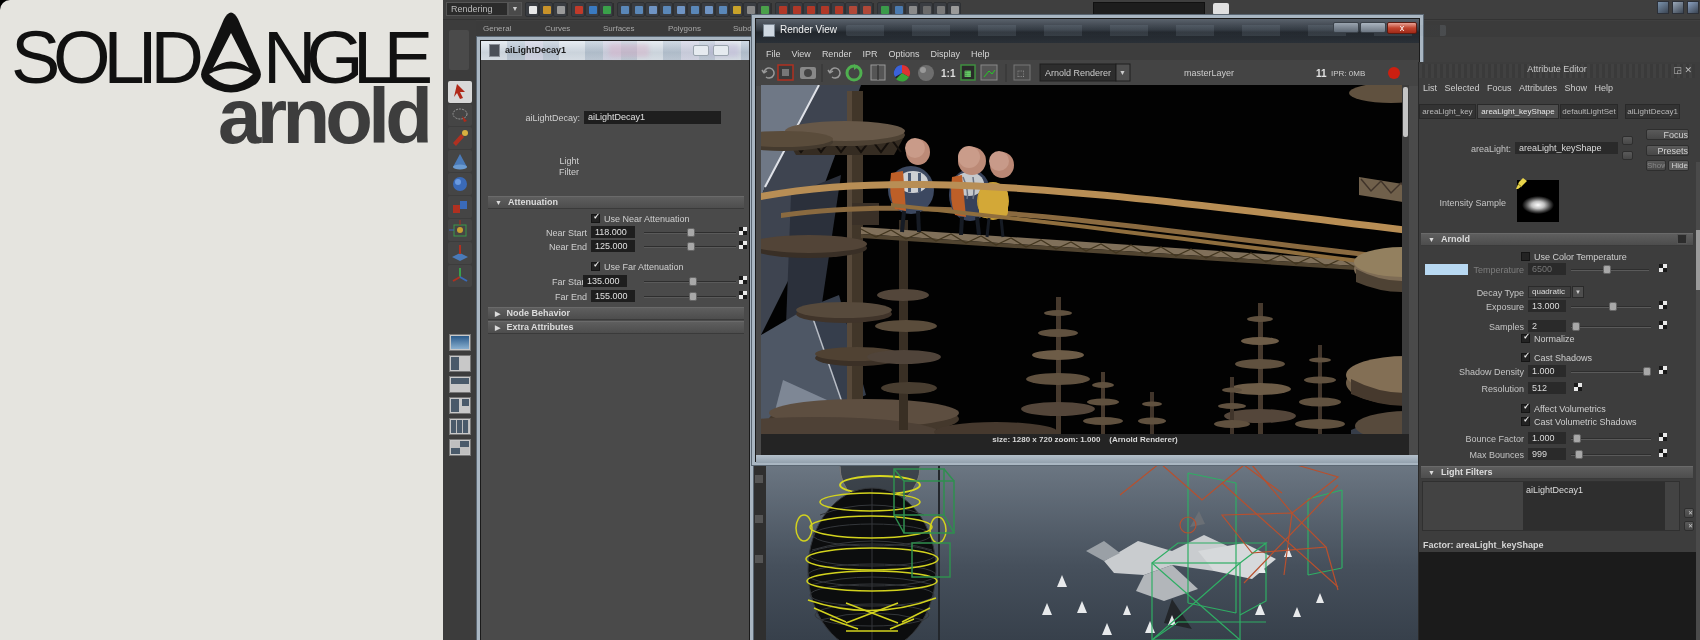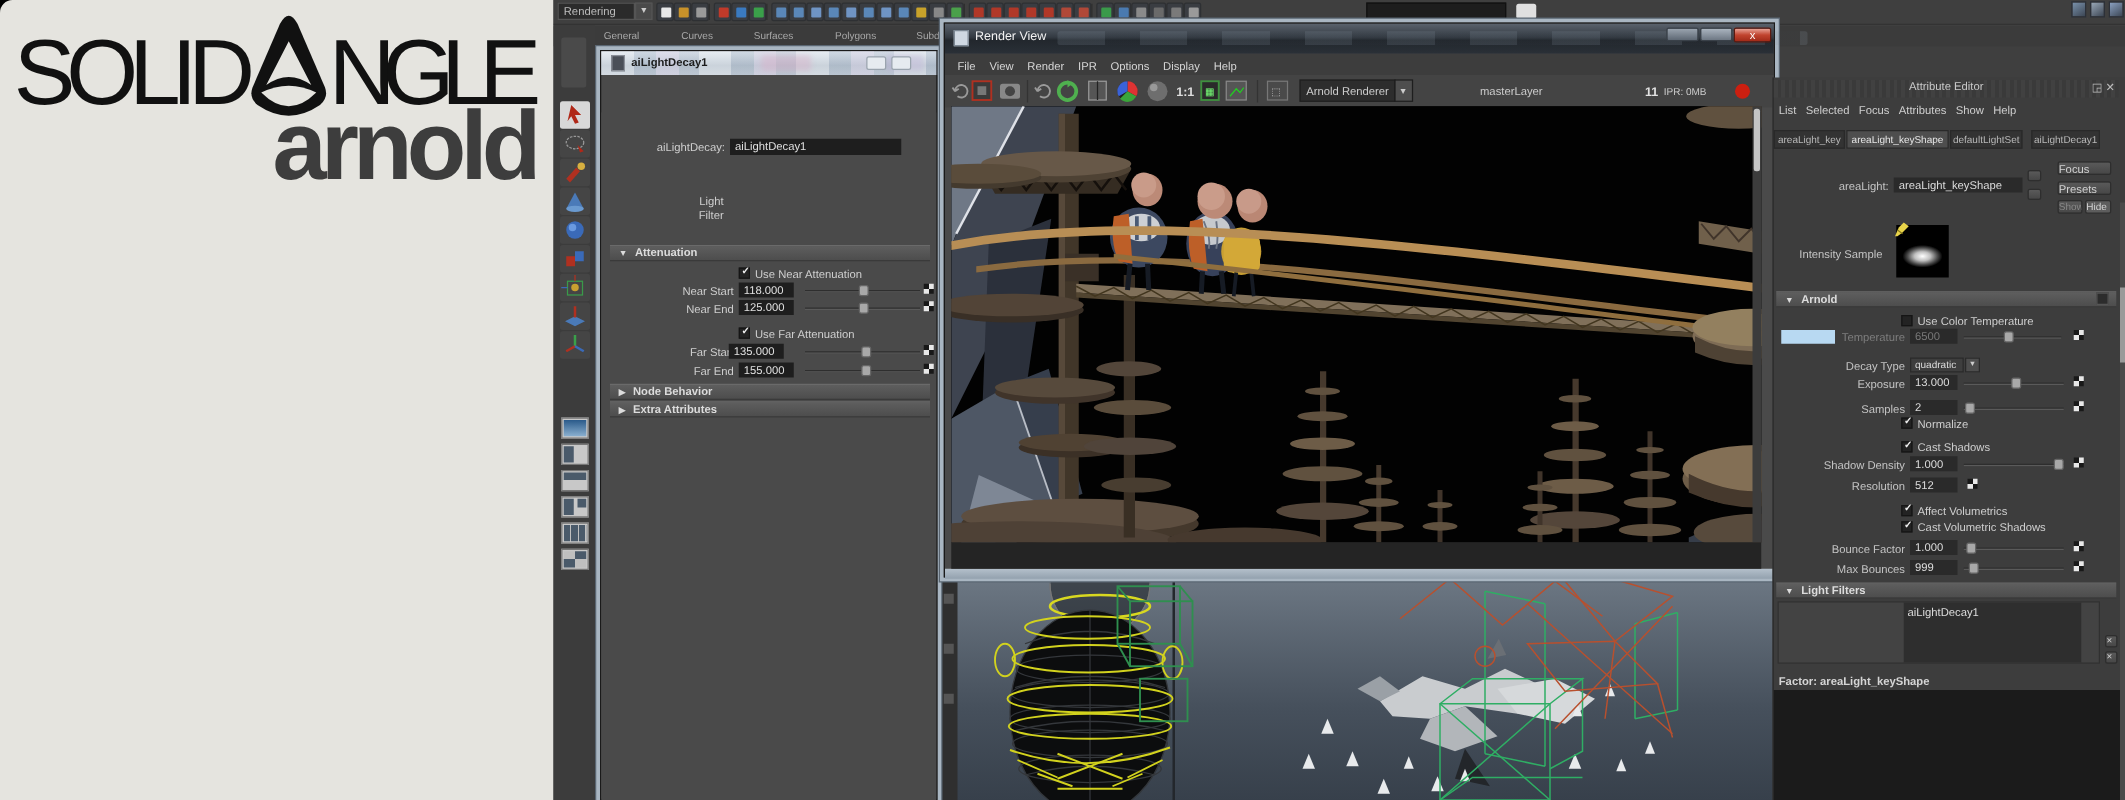--- a/index.html
+++ b/index.html
@@ -44,21 +44,21 @@
   #rvtool { left:0; top:41px; width:100%; height:26px; background:#444444; }
   #rvimg  { left:5px; top:66px; width:648px; height:349px; background:#000; }
   #rvstat { left:5px; top:415px; width:648px; height:21px; background:#242424; color:#d8d8d8; font-size:8px; text-align:center; }
   .rvm { color:#d5d5d5; font-size:9px; margin-right:11px; }
   
   #ae { left:975px; top:62px; width:282px; height:578px; background:#3d3d3d; border-left:1px solid #2a2a2a; }
   .aerow { position:absolute; font-size:9px; color:#cfcfcf; }
   .aefield { position:absolute; background:#2a2a2a; color:#dcdcdc; font-size:9px; padding:1px 0 0 4px; }
   .aelabel { position:absolute; font-size:9px; color:#c4c4c4; text-align:right; }
   .aetab { position:absolute; top:0; height:15px; background:#333333; border:1px solid #292929; color:#b9b9b9; font-size:8px; text-align:center; overflow:hidden; white-space:nowrap; }
-  .btn { position:absolute; background:linear-gradient(180deg,#5a5a5a,#474747); border:1px solid #2e2e2e; border-radius:2px; color:#d2d2d2; font-size:9px; text-align:left; }
+  .btn { position:absolute; background:linear-gradient(180deg,#5a5a5a,#474747); border:1px solid #2e2e2e; border-radius:2px; color:#d2d2d2; font-size:9px; text-align:right; }
 </style>
 </head>
 <body>
 
 <div id="card" class="abs">
   <svg width="443" height="200" style="position:absolute;left:0;top:0">
     <text x="11" y="83" font-size="74" font-weight="400" fill="#111" textLength="193">SOLID</text>
     <text x="263" y="83" font-size="74" font-weight="400" fill="#111" textLength="170">NGLE</text>
 
     <path d="M224,19 Q231,6 238,19 L260,70 Q263,78 256,84 Q231,101 206,84 Q199,78 202,70 Z" fill="#111"></path>
@@ -552,20 +552,21 @@
 <ellipse cx="645" cy="290" rx="60" ry="19" fill="#836f55"></ellipse>
 <path d="M590,294 q54,28 108,0 l0,15 q-54,24 -108,0 z" fill="#46392d"></path>
 <path d="M590,345 q52,-24 106,-6 l0,10 l-106,0 z" fill="#363d49"></path>
 <ellipse cx="646" cy="341" rx="52" ry="15" fill="#574a3c"></ellipse>
 
 <rect x="641" y="0" width="7" height="349" fill="#3c3c3c"></rect>
 <rect x="642" y="2" width="5" height="50" rx="2" fill="#c4c4c4"></rect>
 </svg></div>
     <div class="abs" style="left:0;top:436px;width:663px;height:8px;background:linear-gradient(180deg,#b4c0cb,#93a1ae)"></div>
     <div id="rvstat" class="abs">
+      <div style="margin-top:1px"><b>size: 1280 x 720 zoom: 1.000&nbsp;&nbsp;&nbsp;&nbsp;(Arnold Renderer)</b></div>
     </div>
   </div>
 
   <div id="ae" class="abs">
     <div class="aerow" style="left:0;top:2px;width:276px;height:14px;background:repeating-linear-gradient(90deg,#414141 0 3px,#3a3a3a 3px 6px);text-align:center;color:#c9c9c9">Attribute Editor</div>
     <div class="aerow" style="right:8px;top:3px;color:#bbb">◲ ✕</div>
     <div class="aerow" style="left:4px;top:21px">List&nbsp;&nbsp;&nbsp;Selected&nbsp;&nbsp;&nbsp;Focus&nbsp;&nbsp;&nbsp;Attributes&nbsp;&nbsp;&nbsp;Show&nbsp;&nbsp;&nbsp;Help</div>
     <div class="aetab" style="left:0;width:57px;line-height:14px">areaLight_key</div>
     <div class="aetab" style="left:58px;width:82px;background:#4e4e4e;color:#e6e6e6;line-height:14px">areaLight_keyShape</div>
     <div class="aetab" style="left:141px;width:58px;line-height:14px;overflow:hidden">defaultLightSet</div>

